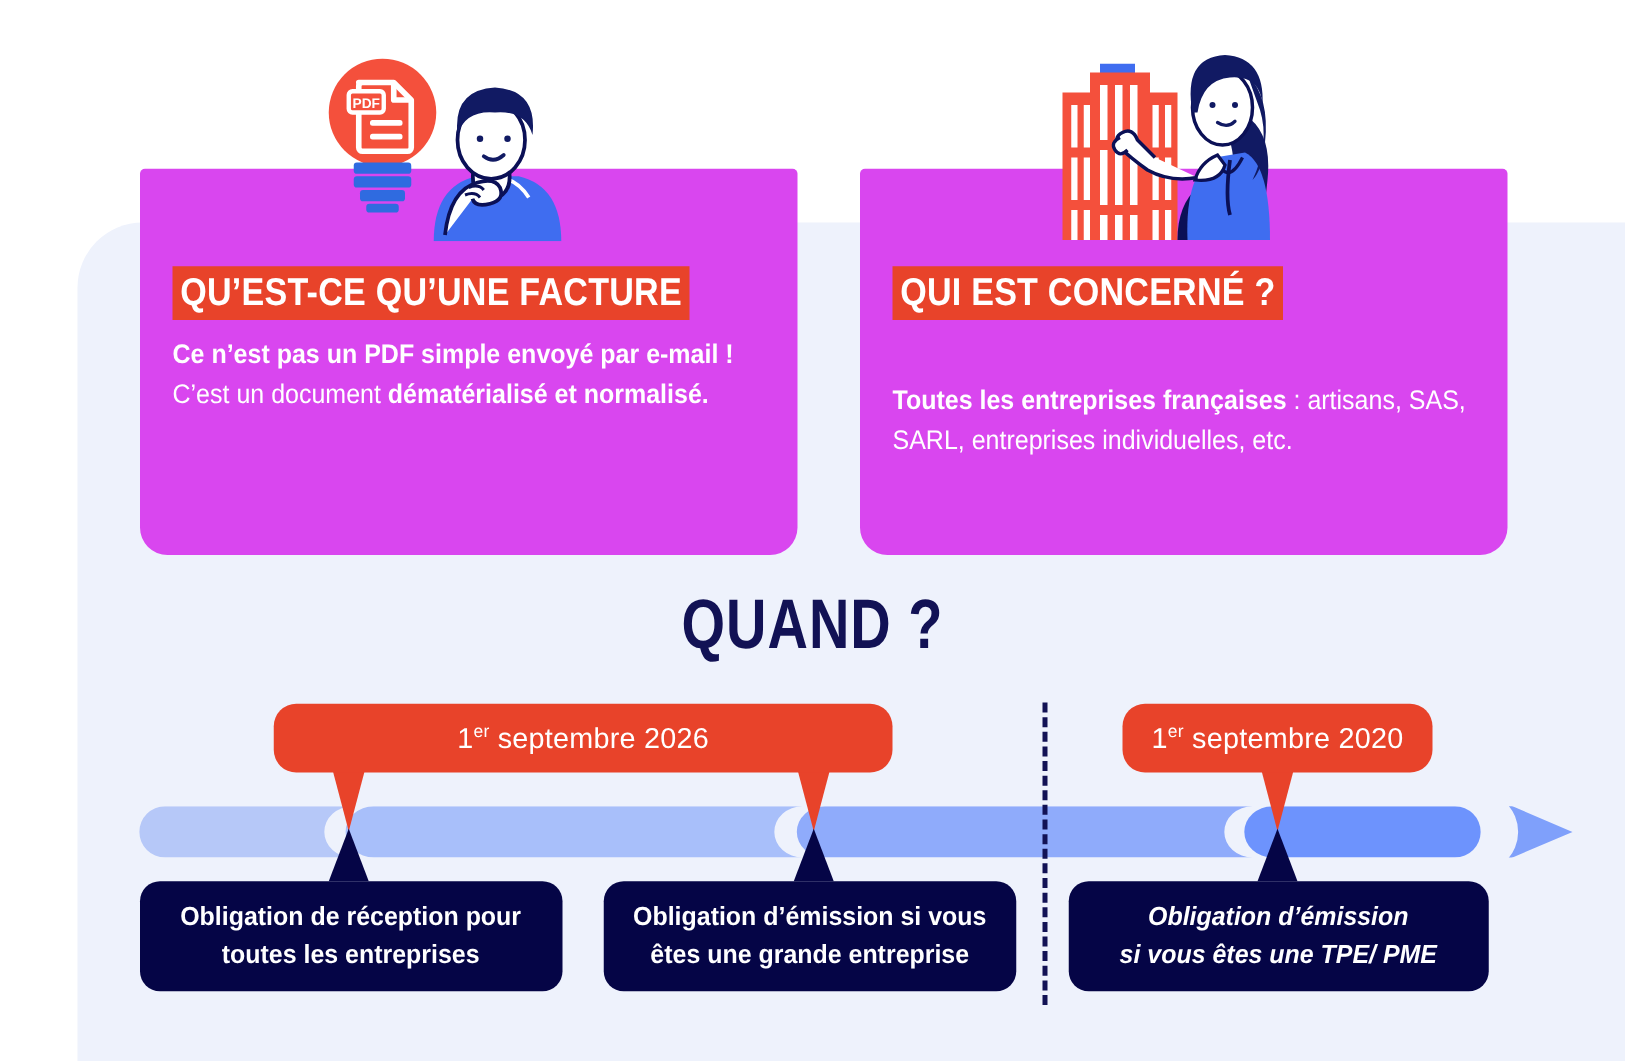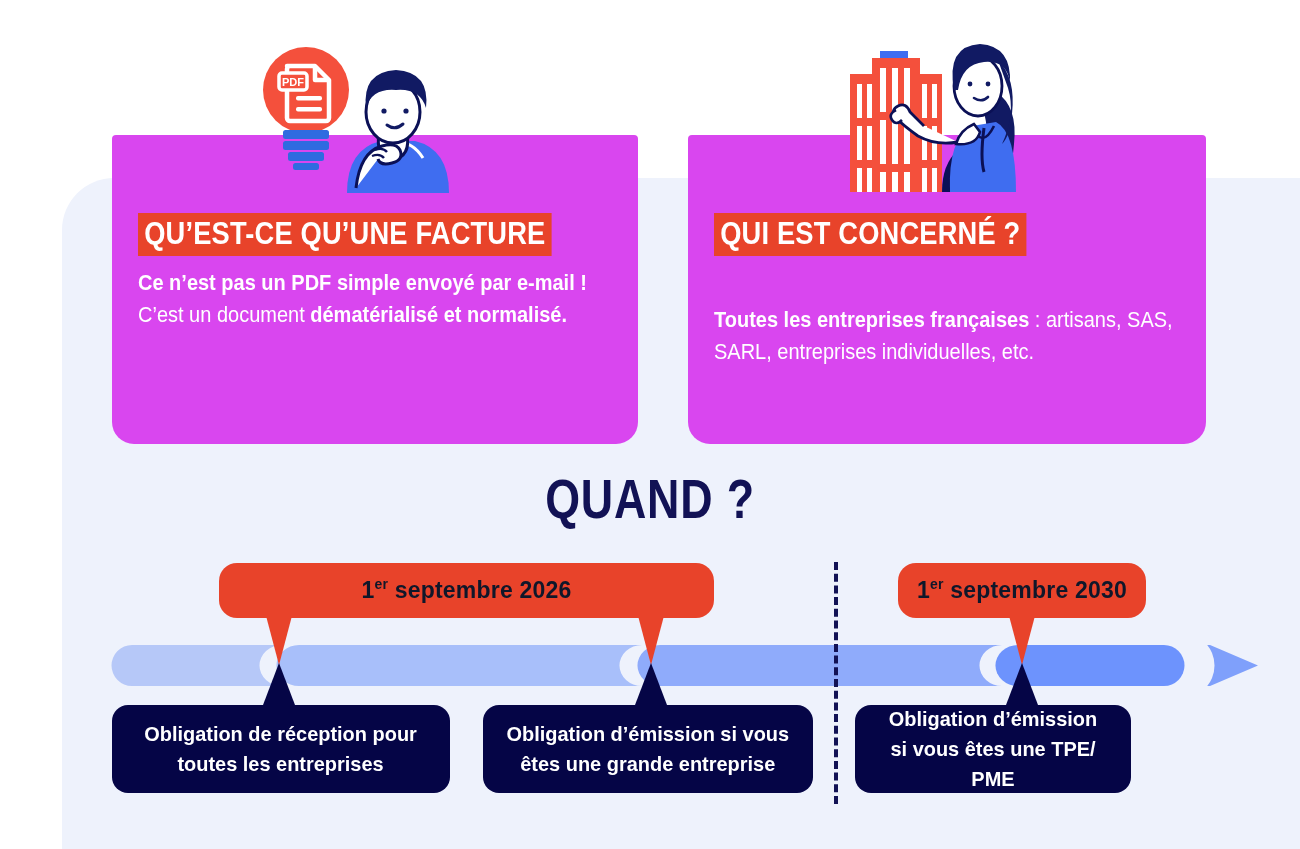--- a/index.html
+++ b/index.html
@@ -84,22 +84,22 @@
     left: 834px; top: 562px;
     width: 0; height: 242px;
     border-left: 4px dashed #121255;
   }
 
   
   .pill {
     position: absolute;
     background: #e8432a;
     border-radius: 18px;
-    color: #0f172a;
-    font-weight: 700;
+    color: #ffffff;
+    font-weight: 400;
     font-size: 23px;
     display: flex; align-items: center; justify-content: center;
     letter-spacing: 0.2px;
   }
   .pill span.sup { font-size: 14px; vertical-align: super; line-height: 0; }
   .pill.p1 { left: 219px; top: 563px; width: 495px; height: 55px; }
   .pill.p2 { left: 898px; top: 563px; width: 248px; height: 55px; }
 
   
   .ptr-red {
@@ -127,21 +127,21 @@
     font-weight: 700;
     font-size: 21px;
     line-height: 1.42;
     display: flex; align-items: center; justify-content: center;
     text-align: center;
     padding: 6px 10px;
   }
   .bcard span { display: block; transform: scaleX(0.95); }
   .bcard.b1 { left: 112px; top: 705px; width: 338px; height: 88px; }
   .bcard.b2 { left: 483px; top: 705px; width: 330px; height: 88px; }
-  .bcard.b3 { left: 855px; top: 705px; width: 276px; height: 88px; }
+  .bcard.b3 { left: 855px; top: 705px; width: 336px; height: 88px; font-style: italic; }
 </style>
 </head>
 <body>
 
 <div id="root">
 
   <div class="backdrop"></div>
 
   <div class="card c1">
     <div class="card-inner">
@@ -282,21 +282,21 @@
     <div class="ptr-red" style="left:1008px; top:612px;"></div>
 
     <div class="ptr-navy" style="left:263px; top:663px;"></div>
     <div class="ptr-navy" style="left:635px; top:663px;"></div>
     <div class="ptr-navy" style="left:1006px; top:663px;"></div>
 
     <div class="pill p1">
       <span><span>1</span><span class="sup">er</span><span> septembre 2026</span></span>
     </div>
     <div class="pill p2">
-      <span><span>1</span><span class="sup">er</span><span> septembre 2030</span></span>
+      <span><span>1</span><span class="sup">er</span><span> septembre 2020</span></span>
     </div>
 
     <div class="bcard b2">
       <div>
         <span>Obligation d’émission si vous</span>
         <span>êtes une grande entreprise</span>
       </div>
     </div>
     <div class="bcard b1">
       <div>

